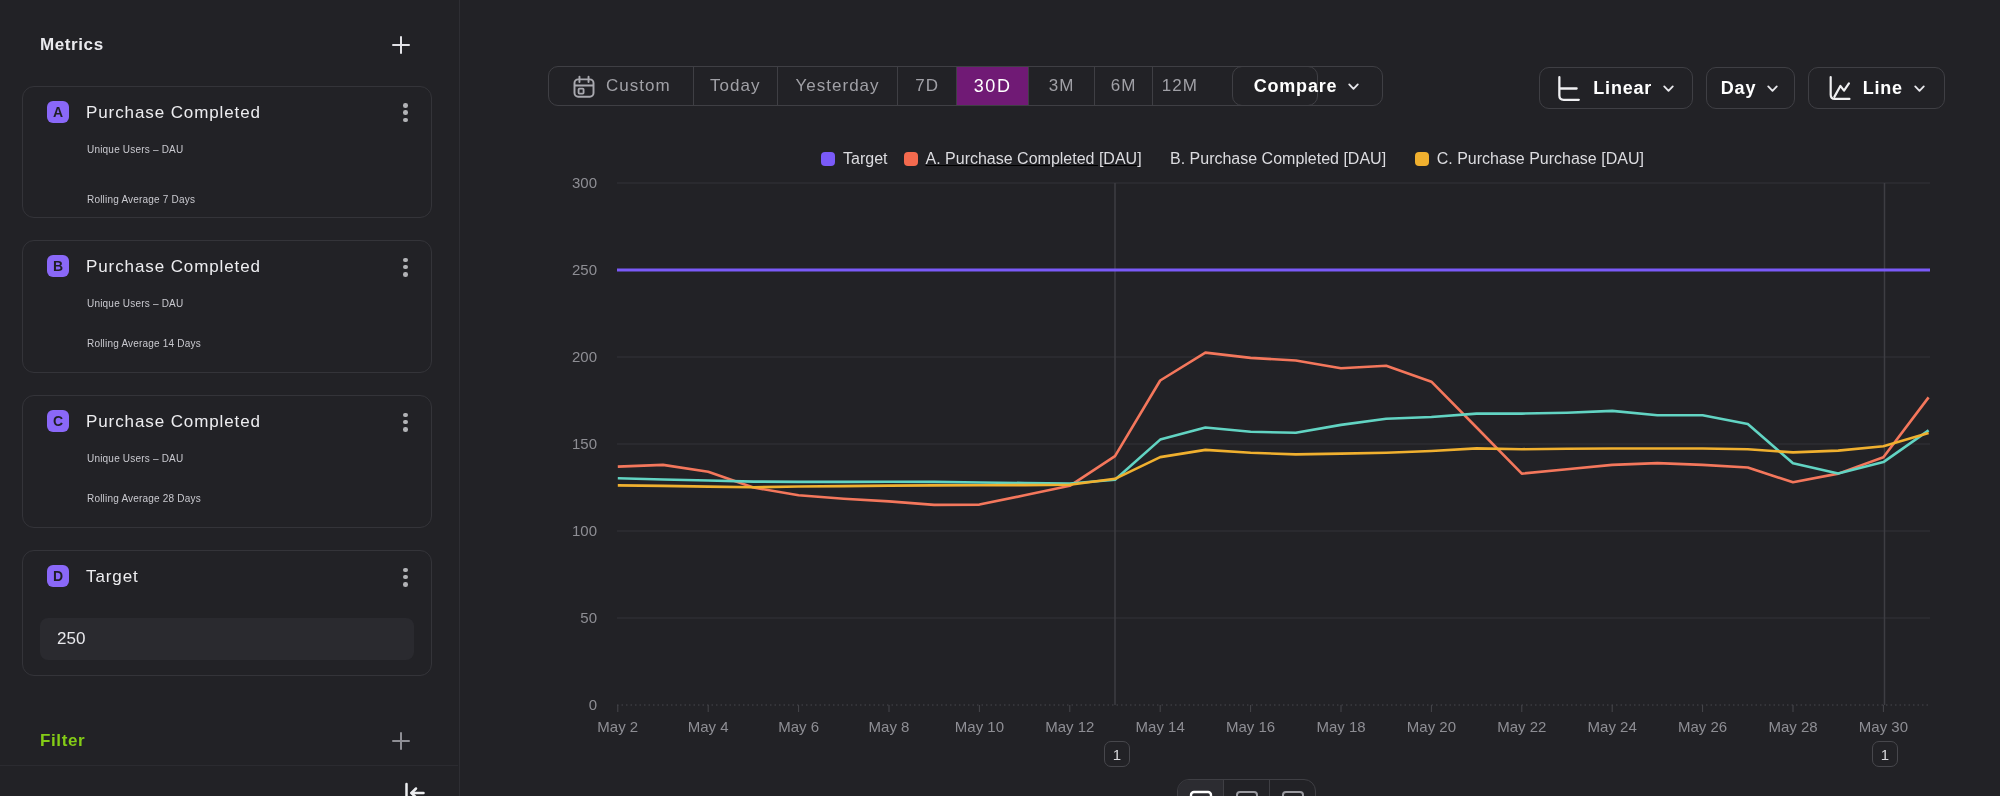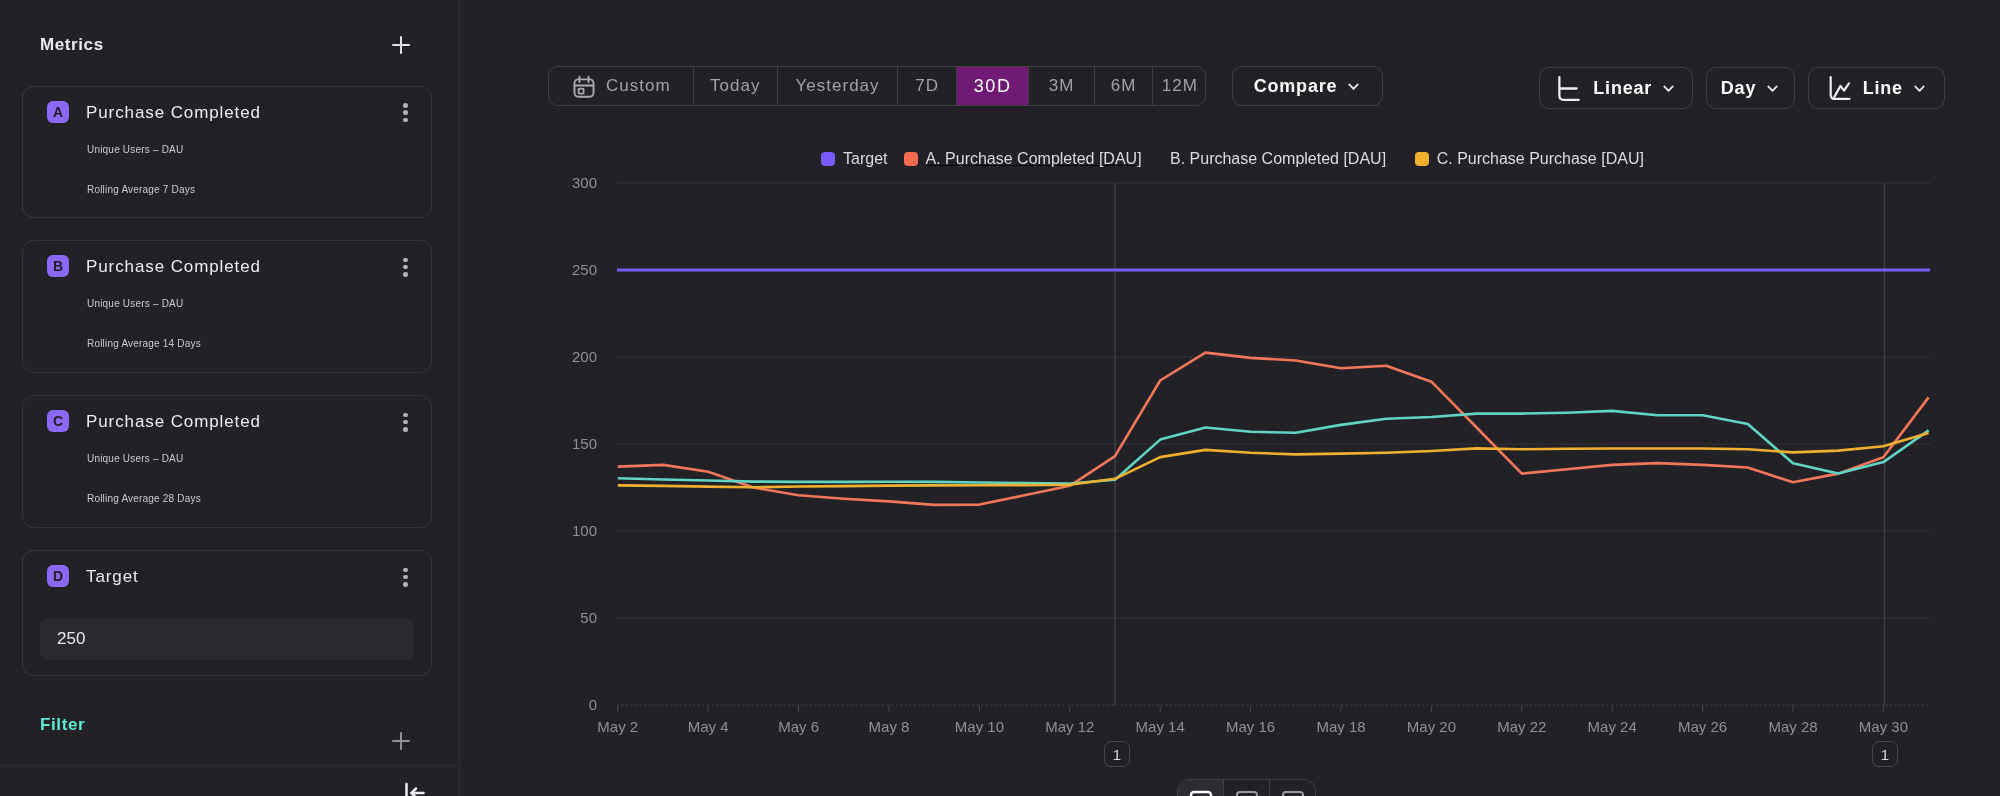--- a/index.html
+++ b/index.html
@@ -11,21 +11,21 @@
 .plus::before { left:7.8px; top:0; width:2.4px; height:18px; }
 .plus::after { top:7.8px; left:0; width:18px; height:2.4px; }
 .plus.gray::before, .plus.gray::after { background:#8f8f95; }
 .card { position:absolute; left:22px; width:410px; border:1px solid #343439; border-radius:12px; }
 .badge { position:absolute; left:24px; top:14px; width:22px; height:22px; border-radius:6px; background:#8a68f8; color:#1f1f24; font-size:14px; font-weight:700; text-align:center; line-height:22px; }
 .ctitle { position:absolute; left:63px; top:16px; font-size:17px; font-weight:400; color:#ededf0; letter-spacing:0.9px; }
 .dots { position:absolute; right:23px; top:16.5px; width:5px; }
 .dots i { display:block; width:4.6px; height:4.6px; border-radius:50%; background:#b2b3b6; margin-bottom:2.8px; }
 .sub { position:absolute; left:64px; font-size:10px; color:#c9c9cf; letter-spacing:0.2px; }
 .tinput { position:absolute; left:17px; top:67px; width:374px; height:42px; background:#2a2a2f; border-radius:8px; font-size:17px; color:#e8e8ec; line-height:42px; padding-left:17px; }
-.seg { position:absolute; left:548px; top:66px; width:658px; height:40px; border:1px solid #3f3f44; border-radius:10px; }
+.seg { position:absolute; left:548px; top:66px; width:770px; height:40px; border:1px solid #3f3f44; border-radius:10px; }
 .segc { position:absolute; top:0; height:38px; display:flex; align-items:center; justify-content:center; font-size:17px; color:#a0a0a6; border-right:1px solid #3f3f44; letter-spacing:1px; }
 .segc:last-child { border-right:none; }
 .segc.active { background:#701a75; color:#ffffff; font-weight:400; font-size:18px; letter-spacing:1.6px; }
 .btn { position:absolute; height:42px; border:1px solid #3f3f44; border-radius:10px; display:flex; align-items:center; justify-content:center; color:#fff; font-size:18px; font-weight:700; letter-spacing:0.8px; }
 .lgi { position:absolute; top:150px; display:flex; align-items:center; height:17px; }
 .sw { width:14px; height:14px; border-radius:4px; display:inline-block; }
 .lt { margin-left:8px; font-size:16px; color:#dcdce0; }
 .chart { position:absolute; left:0; top:0; }
 .badge1 { position:absolute; width:26px; height:26px; border:1px solid #47474c; border-radius:7px; color:#d8d8dc; font-size:15px; text-align:center; line-height:25px; top:741px; }
 .bseg { position:absolute; left:1176.5px; top:779px; width:139px; height:48px; border:1px solid #3f3f44; border-radius:12px; overflow:hidden; }
@@ -92,21 +92,21 @@
   <div class="plus" style="left:392px; top:36px;"></div>
   <div class="card" style="top:85.5px;height:132.5px;">
 <div class="badge">A</div>
 <div class="ctitle">Purchase Completed</div>
 <div class="dots">
         <i></i>
         <i></i>
         <i></i>
       </div>
 <div class="sub" style="top:57px;">Unique Users – DAU</div>
-<div class="sub" style="top:97px;">Rolling Average 7 Days</div>
+<div class="sub" style="top:107px;">Rolling Average 7 Days</div>
 </div>
 <div class="card" style="top:240px;height:133px;">
 <div class="badge">B</div>
 <div class="ctitle">Purchase Completed</div>
 <div class="dots">
         <i></i>
         <i></i>
         <i></i>
       </div>
 <div class="sub" style="top:57px;">Unique Users – DAU</div>
@@ -126,21 +126,21 @@
   <div class="card" style="top:550px;height:126px;">
 <div class="badge">D</div>
 <div class="ctitle">Target</div>
 <div class="dots">
         <i></i>
         <i></i>
         <i></i>
       </div>
 <div class="tinput">250</div>
 </div>
-  <div class="shead" style="top:715px; color:#5eead4;">Filter</div>
+  <div class="shead" style="top:731px; color:#84cc16;">Filter</div>
   <div class="plus gray" style="left:392px; top:732px;"></div>
   <div class="abs" style="left:0; top:765px; width:458px; height:1px; background:#2b2b30;"></div>
   <svg class="collapse" width="24" height="24" viewBox="0 0 24 24" fill="none" stroke="#edeef0" stroke-width="2.5" stroke-linecap="round" stroke-linejoin="round">
       <path d="M4.5 4 V22"></path>
       <path d="M21.5 13 H9.5"></path>
       <path d="M14 8.5 L9.5 13 L14 17.5"></path>
     </svg>
 </div>
 <div class="seg">
 <div class="segc" style="left:0px;width:144.6px;">

